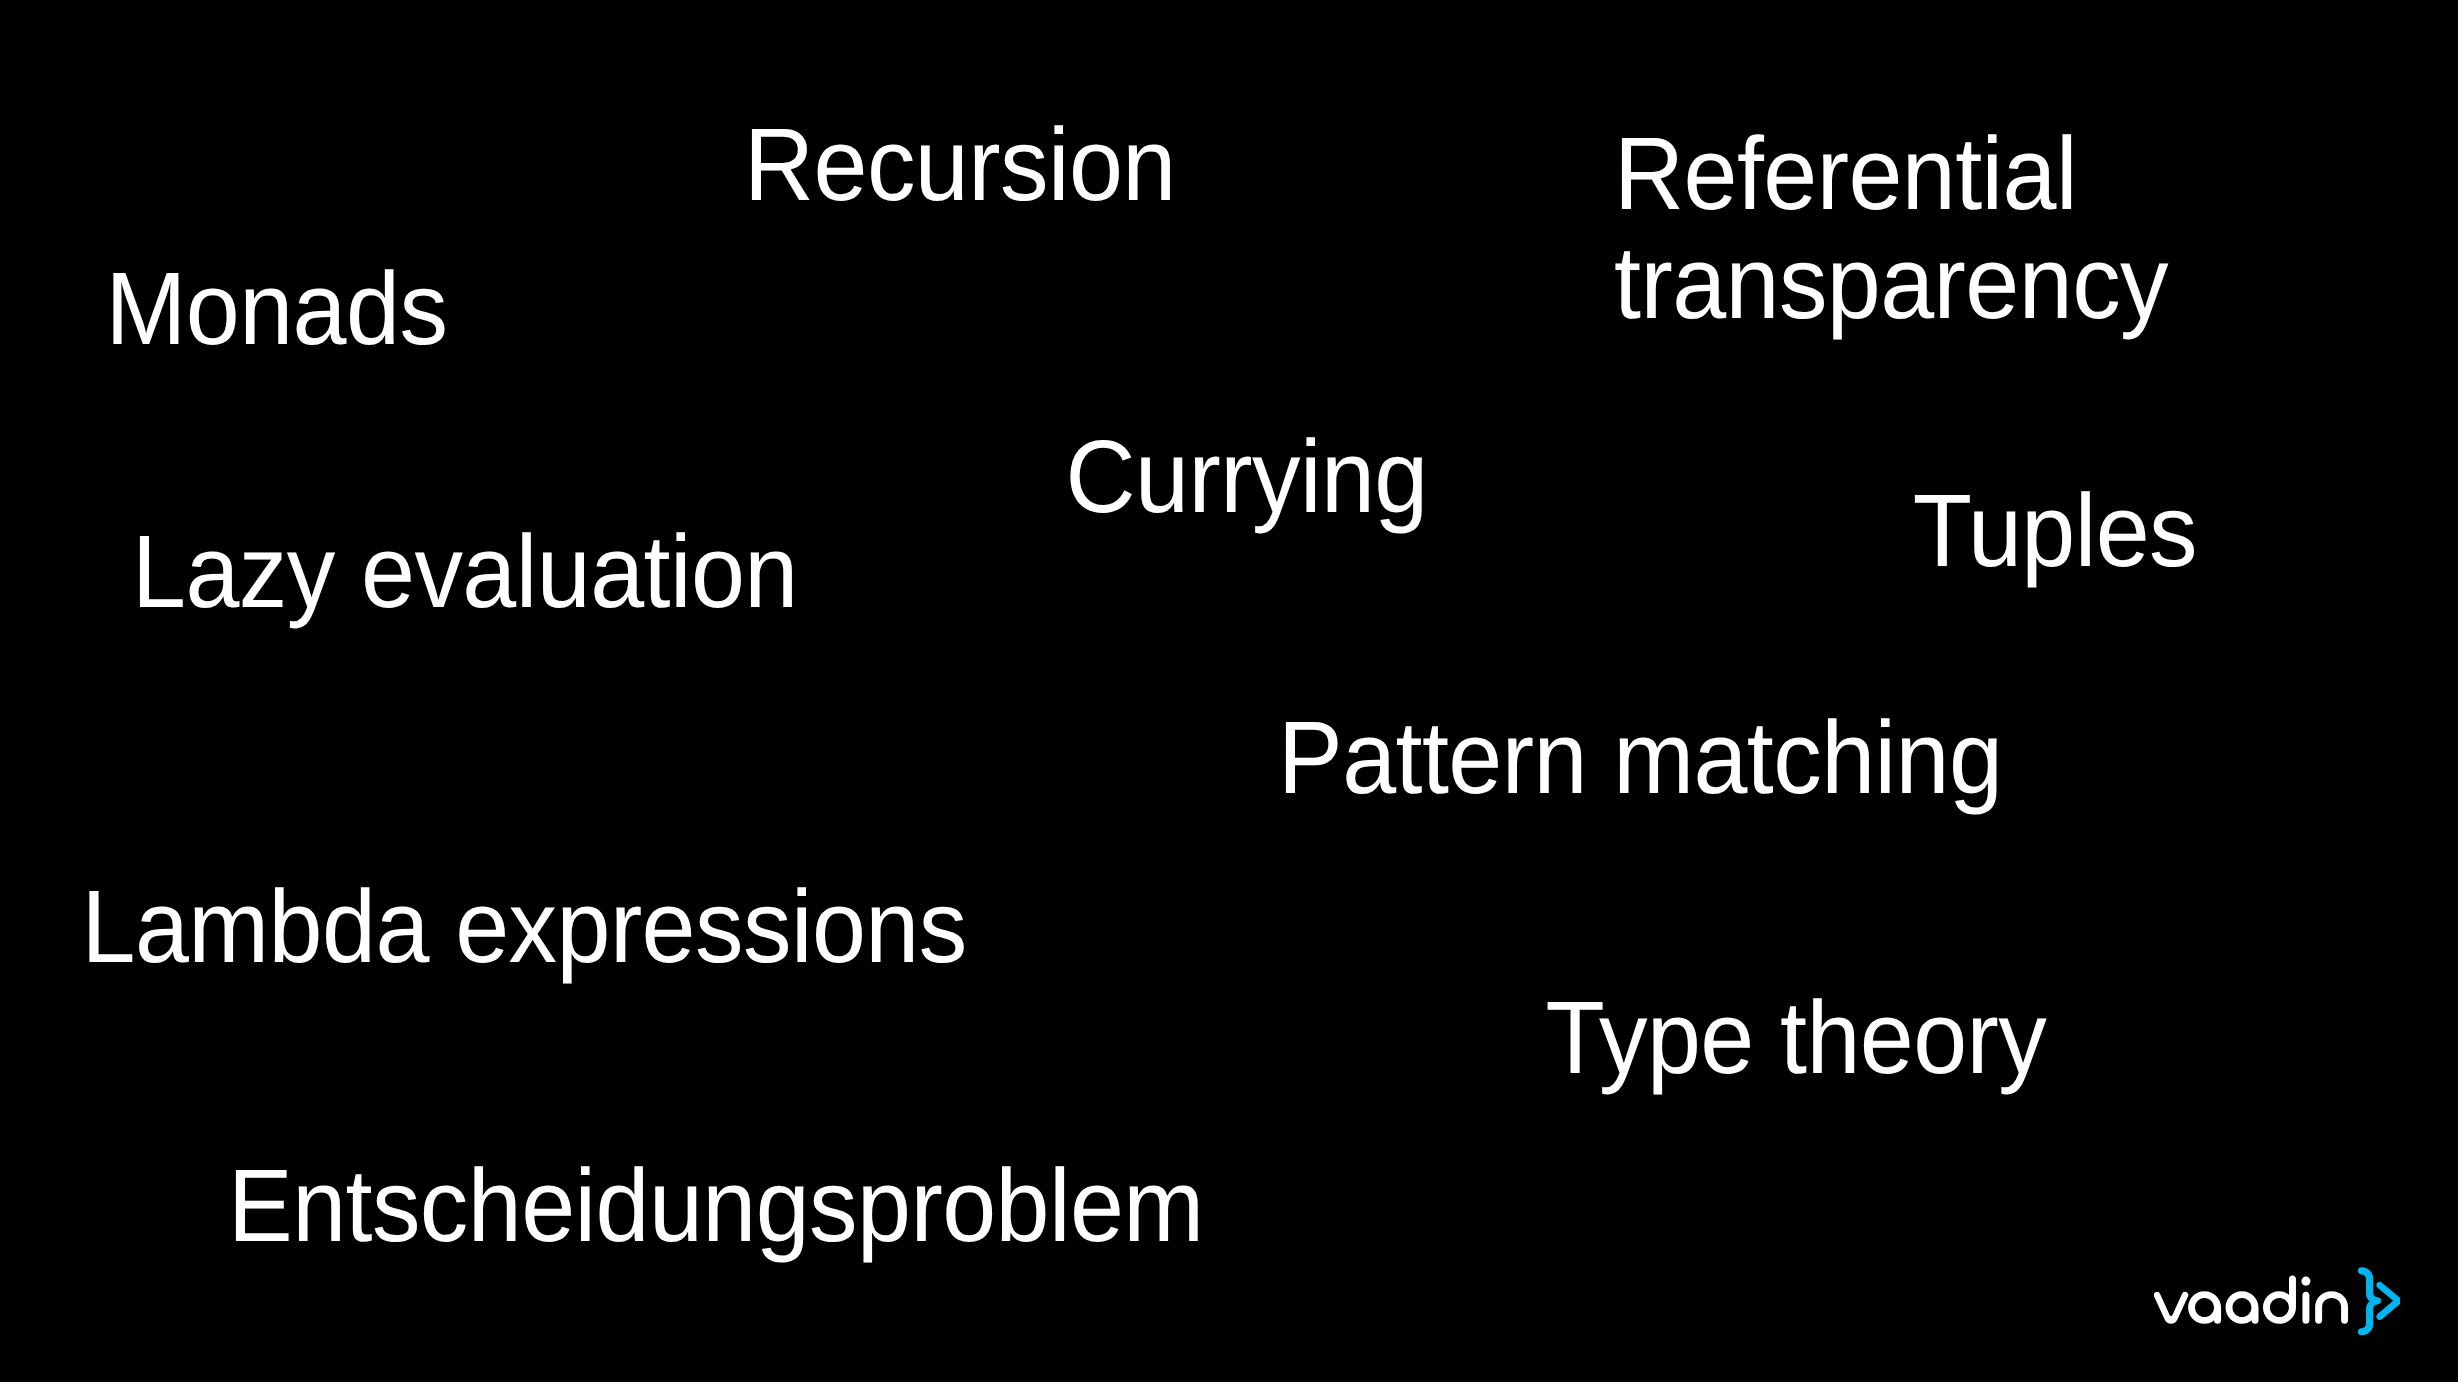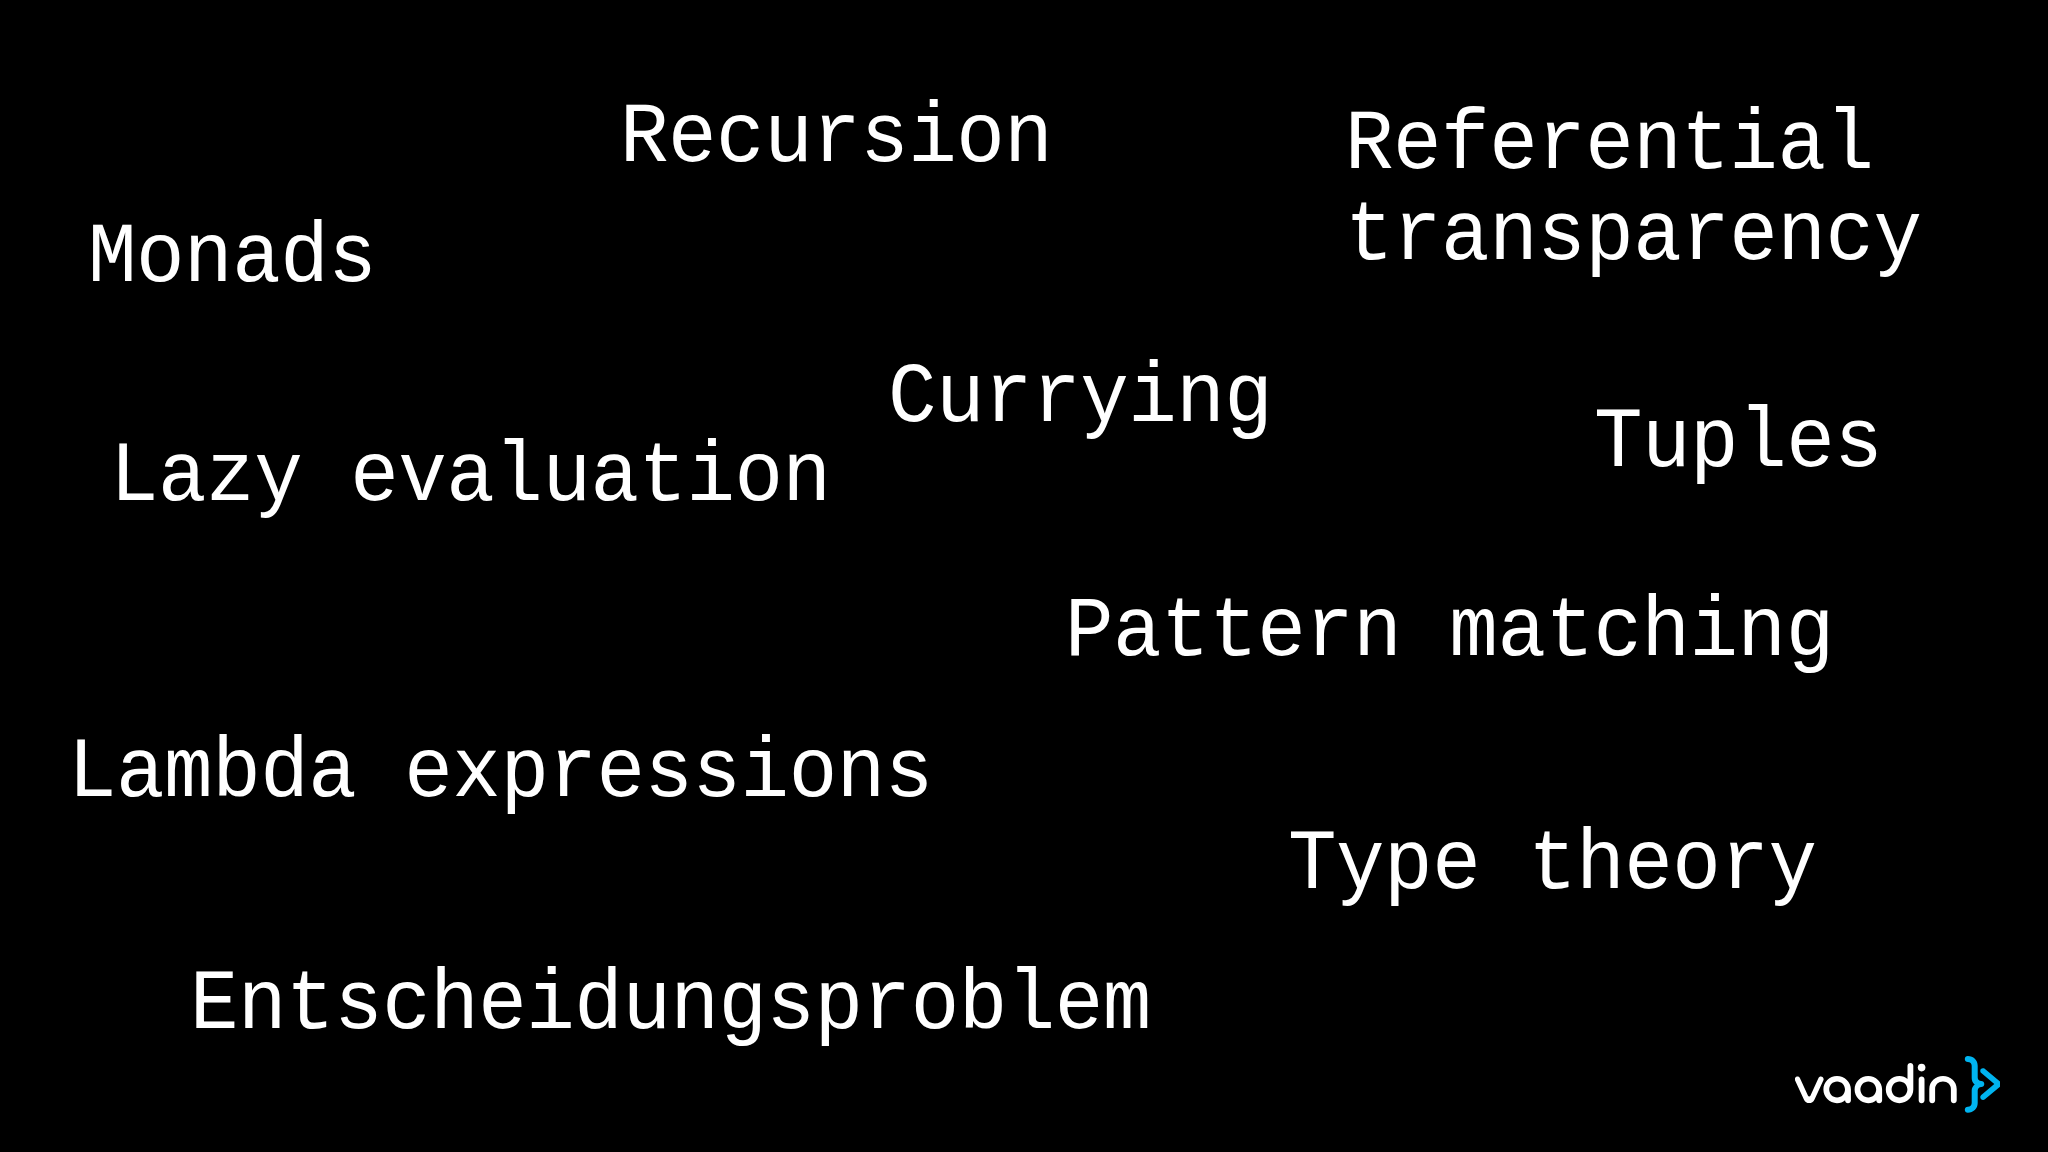--- a/index.html
+++ b/index.html
@@ -7,21 +7,21 @@
     padding: 0;
     background: #000000;
   }
 
   #slide {
     position: relative;
     width: 2048px;
     height: 1152px;
     background: #000000;
     overflow: hidden;
-    font-family: Liberation Mono, monospace;
+    font-family: Liberation Sans, sans-serif;
   }
 
   .term {
     position: absolute;
     color: #ffffff;
     font-weight: 300;
     letter-spacing: -0.5px;
     white-space: pre;
     line-height: 1.06;
     -webkit-font-smoothing: antialiased;

